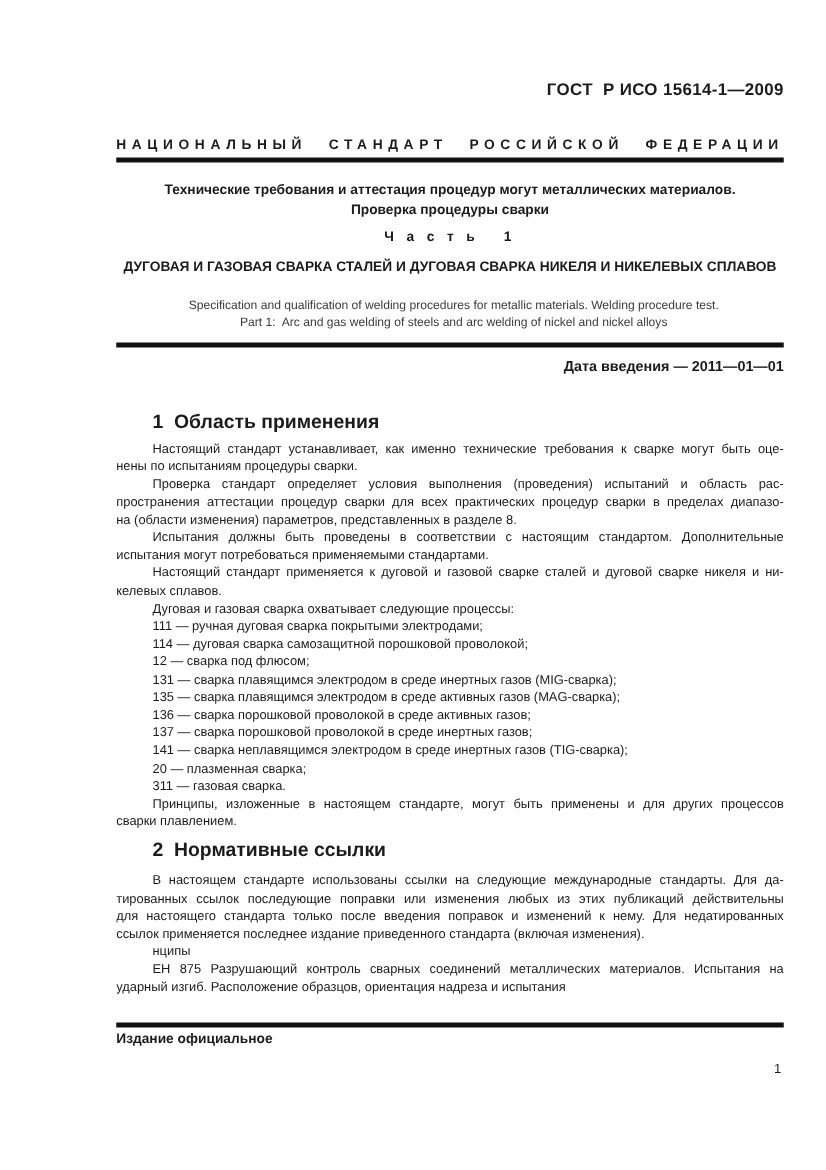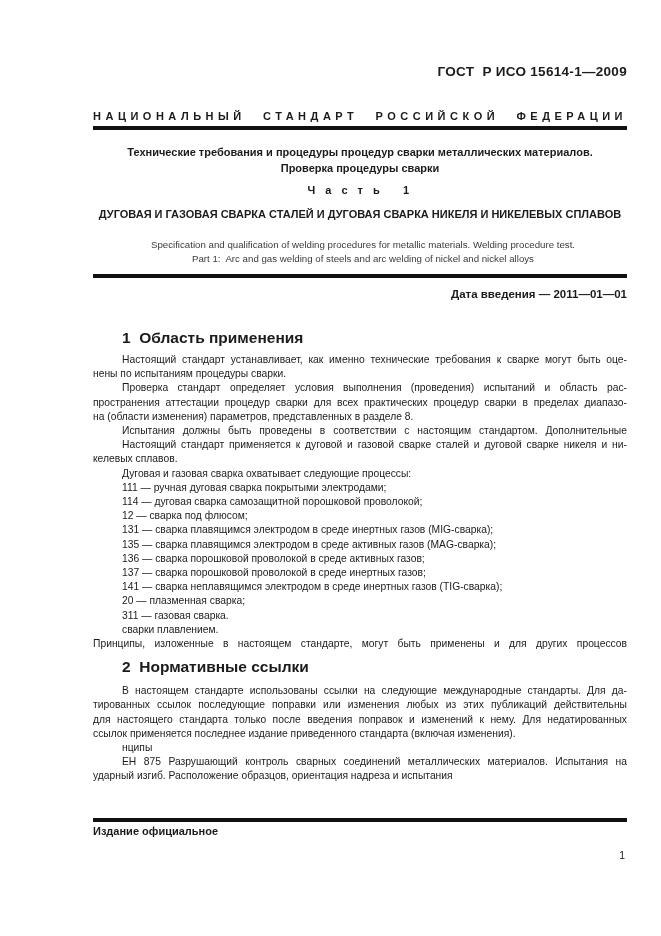--- a/index.html
+++ b/index.html
@@ -39,21 +39,21 @@
 </head>
 <body>
 
 <div class="page">
 
   <div class="abs gost-code">ГОСТ  Р ИСО 15614-1—2009</div>
 
   <div class="abs nat-std">НАЦИОНАЛЬНЫЙ СТАНДАРТ РОССИЙСКОЙ ФЕДЕРАЦИИ</div>
   <div class="rule" style="top:126px"></div>
 
-  <div class="abs t-ru" style="top:146px">Технические требования и процедуры процедур сварки металлических материалов.</div>
+  <div class="abs t-ru" style="top:146px">Технические требования и аттестация процедур могут металлических материалов.</div>
   <div class="abs t-ru" style="top:162px">Проверка процедуры сварки</div>
   <div class="abs t-part">Ч а с т ь   1</div>
   <div class="abs t-caps">ДУГОВАЯ И ГАЗОВАЯ СВАРКА СТАЛЕЙ И ДУГОВАЯ СВАРКА НИКЕЛЯ И НИКЕЛЕВЫХ СПЛАВОВ</div>
   <div class="abs t-en" style="top:239px">Specification and qualification of welding procedures for metallic materials. Welding procedure test.</div>
   <div class="abs t-en" style="top:253px">Part 1:  Arc and gas welding of steels and arc welding of nickel and nickel alloys</div>
   <div class="rule" style="top:274px"></div>
 
   <div class="abs date-line">Дата введения — 2011—01—01</div>
 
   <div class="flow">
@@ -63,20 +63,21 @@
         <div class="line">Настоящий стандарт устанавливает, как именно технические требования к сварке могут быть оце-</div>
         <div class="line last">нены по испытаниям процедуры сварки.</div>
       </div>
     <div class="para">
         <div class="line">Проверка стандарт определяет условия выполнения (проведения) испытаний и область рас-</div>
         <div class="line">пространения аттестации процедур сварки для всех практических процедур сварки в пределах диапазо-</div>
         <div class="line last">на (области изменения) параметров, представленных в разделе 8.</div>
       </div>
     <div class="para">
         <div class="line">Испытания должны быть проведены в соответствии с настоящим стандартом. Дополнительные</div>
+        <div class="line last">испытания могут потребоваться применяемыми стандартами.</div>
       </div>
     <div class="para">
         <div class="line">Настоящий стандарт применяется к дуговой и газовой сварке сталей и дуговой сварке никеля и ни-</div>
         <div class="line last">келевых сплавов.</div>
       </div>
     <div class="para">
         <div class="line last">Дуговая и газовая сварка охватывает следующие процессы:</div>
       </div>
 
     <div class="plist">
@@ -86,22 +87,22 @@
         <div class="line">131 — сварка плавящимся электродом в среде инертных газов (MIG-сварка);</div>
         <div class="line">135 — сварка плавящимся электродом в среде активных газов (MAG-сварка);</div>
         <div class="line">136 — сварка порошковой проволокой в среде активных газов;</div>
         <div class="line">137 — сварка порошковой проволокой в среде инертных газов;</div>
         <div class="line">141 — сварка неплавящимся электродом в среде инертных газов (TIG-сварка);</div>
         <div class="line">20 — плазменная сварка;</div>
         <div class="line last">311 — газовая сварка.</div>
       </div>
 
     <div class="para">
+        <div class="line">Принципы, изложенные в настоящем стандарте, могут быть применены и для других процессов</div>
         <div class="line last">сварки плавлением.</div>
-        <div class="line">Принципы, изложенные в настоящем стандарте, могут быть применены и для других процессов</div>
       </div>
 
     <div class="h h2">2  Нормативные ссылки</div>
 
     <div class="para">
         <div class="line">В настоящем стандарте использованы ссылки на следующие международные стандарты. Для да-</div>
         <div class="line">тированных ссылок последующие поправки или изменения любых из этих публикаций действительны</div>
         <div class="line">для настоящего стандарта только после введения поправок и изменений к нему. Для недатированных</div>
         <div class="line last">ссылок применяется последнее издание приведенного стандарта (включая изменения).</div>
       </div>

